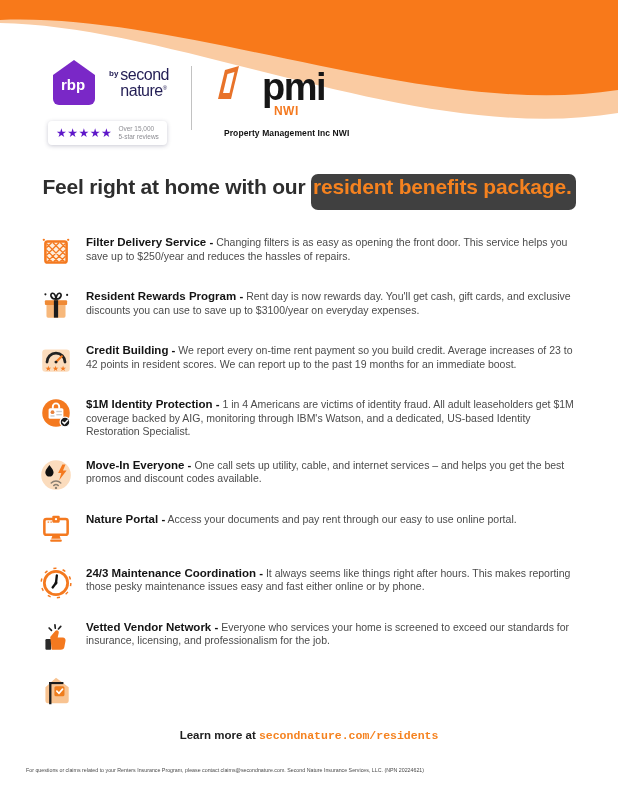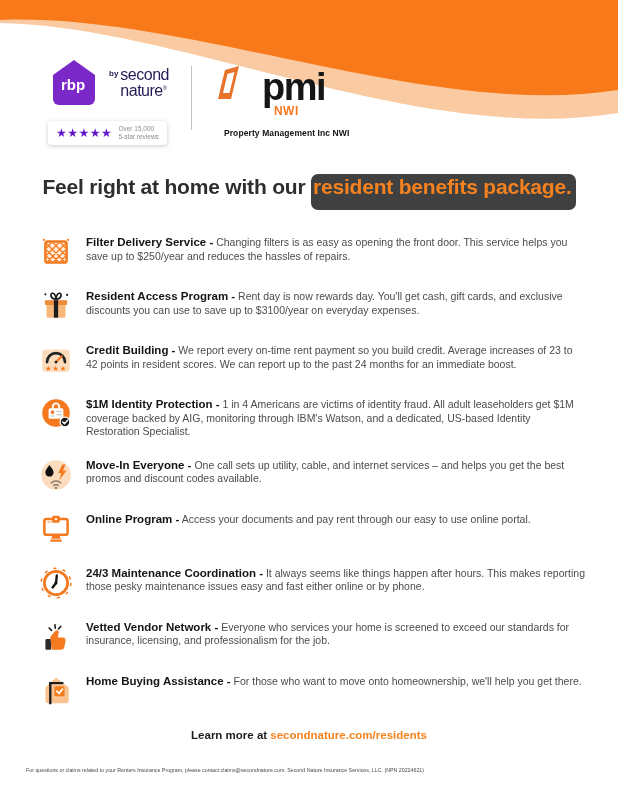--- a/index.html
+++ b/index.html
@@ -42,21 +42,21 @@
   .benefits { position:absolute; top:236px; left:36px; width:552px; display:flex; flex-direction:column; gap:20px; }
   .benefit { display:flex; align-items:flex-start; }
   .b-icon { width:40px; min-width:40px; display:flex; justify-content:center; margin-top:-2px; }
   .b-text { margin-left:10px; width:500px; font-size:10.5px; line-height:13.5px; color:#4b4b4b; }
   .b-title { font-weight:bold; color:#141414; font-size:11.5px; }
   
   .learn-more {
     position:absolute; top:729px; left:0; width:100%; text-align:center;
     font-size:11.5px; font-weight:bold; color:#1e1e1e;
   }
-  .learn-more .link { color:#f5821f; }
+  .learn-more .link { color:#f5821f;font-family:Liberation Mono, monospace; }
   .legal-row {
     position:absolute; top:766px; left:0; width:618px; padding:0 26px;
     display:flex; justify-content:space-between; align-items:center;
   }
   .legal, .doc-code { font-size:8px; color:#4a4a4a; white-space:nowrap; }
   .legal { transform:scale(0.66); transform-origin:left center; }
   svg text { font-family:"Liberation Sans", sans-serif; }
 </style>
 </head>
 <body>
@@ -129,38 +129,38 @@
       <div class="b-icon">
         <svg width="36" height="36" viewBox="0 0 34 34">
           <circle cx="7" cy="6" r="1" fill="#1c1c1c"></circle>
             <circle cx="27.5" cy="6.5" r="1" fill="#1c1c1c"></circle>
           <rect x="8" y="15" width="18" height="13" rx="1.5" fill="#f7b87b"></rect>
           <rect x="6.5" y="11.5" width="21" height="4.5" rx="1" fill="#ef8a35"></rect>
           <rect x="15" y="11.5" width="4" height="16.5" fill="#1c1c1c"></rect>
           <path d="M16.8 10.5 C12 10.5 11 5.5 13.5 5 C15.5 4.6 16.8 7.5 17 10.5 C17.2 7.5 18.5 4.6 20.5 5 C23 5.5 22 10.5 17.2 10.5 Z" fill="none" stroke="#1c1c1c" stroke-width="1.6"></path>
         </svg>
       </div>
-      <p class="b-text"><span class="b-title">Resident Access Program -</span>
+      <p class="b-text"><span class="b-title">Resident Rewards Program -</span>
         <span>Rent day is now rewards day. You'll get cash, gift cards, and exclusive discounts you can use to save up to $3100/year on everyday expenses.</span></p>
     </div>
 
     <div class="benefit">
       <div class="b-icon">
         <svg width="36" height="36" viewBox="0 0 34 34">
           <rect x="4" y="7" width="26" height="21" rx="3" fill="#fbdcbd"></rect>
           <path d="M8.5 19 A8.5 8.5 0 0 1 25.5 19" stroke="#222222" stroke-width="2.6" fill="none" stroke-linecap="round"></path>
           <line x1="17" y1="19" x2="22.5" y2="13.5" stroke="#f4791f" stroke-width="2" stroke-linecap="round"></line>
           <circle cx="17" cy="19" r="1.4" fill="#222222"></circle>
           <text x="6.5" y="27.5" font-size="7" fill="#f4791f">★</text>
           <text x="13.5" y="27.5" font-size="7" fill="#f4791f">★</text>
           <text x="20.5" y="27.5" font-size="7" fill="#f4791f">★</text>
         </svg>
       </div>
       <p class="b-text"><span class="b-title">Credit Building -</span>
-        <span>We report every on-time rent payment so you build credit. Average increases of 23 to 42 points in resident scores. We can report up to the past 24 months for an immediate boost.</span></p>
+        <span>We report every on-time rent payment so you build credit. Average increases of 23 to 42 points in resident scores. We can report up to the past 19 months for an immediate boost.</span></p>
     </div>
 
     <div class="benefit">
       <div class="b-icon">
         <svg width="36" height="36" viewBox="0 0 34 34">
           <circle cx="17" cy="16" r="13" fill="#f4791f"></circle>
           <path d="M14 12 v-2 a3 3 0 0 1 6 0 v2" stroke="#ffffff" stroke-width="1.8" fill="none"></path>
           <rect x="10" y="11.5" width="14" height="10" rx="1.5" fill="#ffffff"></rect>
           <circle cx="13.7" cy="15.3" r="1.8" fill="#e8833c"></circle>
           <rect x="11.8" y="18.2" width="3.8" height="1.3" fill="#cccccc"></rect>
@@ -193,36 +193,36 @@
         <svg width="36" height="36" viewBox="0 0 34 34">
           <rect x="6" y="7.5" width="22" height="15" rx="2" fill="#ffffff" stroke="#f4791f" stroke-width="2.4"></rect>
           <circle cx="9.8" cy="10.5" r="0.9" fill="#f4a05f"></circle>
             <circle cx="12.4" cy="10.5" r="0.9" fill="#f4a05f"></circle>
           <rect x="13.5" y="4.5" width="7" height="6.5" rx="1" fill="#f4791f"></rect>
           <circle cx="17" cy="7.7" r="1.1" fill="#ffffff"></circle>
           <path d="M14 22.5 h6 l1.5 3.8 h-9 z" fill="#f4791f"></path>
           <rect x="11.5" y="26.8" width="11" height="2.2" rx="1" fill="#f4791f"></rect>
         </svg>
       </div>
-      <p class="b-text"><span class="b-title">Online Program -</span>
+      <p class="b-text"><span class="b-title">Nature Portal -</span>
         <span>Access your documents and pay rent through our easy to use online portal.</span></p>
     </div>
 
     <div class="benefit">
       <div class="b-icon">
         <svg width="36" height="36" viewBox="0 0 34 34">
           <circle cx="17" cy="17" r="14" stroke="#f4791f" stroke-width="1.4" fill="none" stroke-dasharray="3 6"></circle>
           <circle cx="17" cy="17" r="11" fill="#ffffff" stroke="#f4791f" stroke-width="2.6"></circle>
           <line x1="17" y1="17" x2="17.8" y2="9.8" stroke="#111111" stroke-width="2.2" stroke-linecap="round"></line>
           <line x1="17" y1="17" x2="13.8" y2="21.2" stroke="#111111" stroke-width="2.2" stroke-linecap="round"></line>
           <circle cx="17" cy="17" r="1.3" fill="#111111"></circle>
         </svg>
       </div>
       <p class="b-text"><span class="b-title">24/3 Maintenance Coordination -</span>
-        <span>It always seems like things happen after hours. This makes reporting those pesky maintenance issues easy and fast either online or by phone.</span></p>
+        <span>It always seems like things right after hours. This makes reporting those pesky maintenance issues easy and fast either online or by phone.</span></p>
     </div>
 
     <div class="benefit">
       <div class="b-icon">
         <svg width="36" height="36" viewBox="0 0 34 34">
           <path d="M10.5 8.5 l2.2 2.2 M16 5.5 l0.3 3.2 M21.5 7 l-2.2 2.4" stroke="#222222" stroke-width="1.6" stroke-linecap="round"></path>
           <rect x="7" y="19" width="5.5" height="10" rx="1" fill="#2b2b2b"></rect>
           <path d="M13 29 h8.5 c2 0 3.1 -1 3.4 -2.6 l1.1 -5.8 c0.3 -1.8 -0.8 -3.1 -2.6 -3.1 h-4.8 l1 -4.4 c0.4 -2 -1.7 -3.5 -3.1 -1.9 l-5 5.8 z" fill="#f4791f"></path>
         </svg>
       </div>
@@ -233,22 +233,20 @@
     <div class="benefit">
       <div class="b-icon">
         <svg width="36" height="36" viewBox="0 0 34 34">
           <path d="M17 4.5 L29 13.5 V26.5 a2 2 0 0 1 -2 2 H9 a2 2 0 0 1 -2 -2 V13.5 Z" fill="#f8c391"></path>
           <rect x="10.5" y="8.5" width="13.5" height="2" fill="#1b1b1b"></rect>
           <rect x="10.5" y="8.5" width="2.2" height="21" fill="#1b1b1b"></rect>
           <rect x="15.5" y="12.5" width="9.5" height="9.5" rx="1.5" fill="#ef7d1d"></rect>
           <path d="M17.8 17.2 l2 2 3.4 -4" stroke="#ffffff" stroke-width="1.6" fill="none" stroke-linecap="round"></path>
         </svg>
       </div>
-      <p class="b-text"><span class="b-title">Home Buying Assistance -</span>
-        <span>For those who want to move onto homeownership, we'll help you get there.</span></p>
     </div>
 
   </div>
 
   <div class="learn-more"><span>Learn more at </span><span class="link">secondnature.com/residents</span></div>
 
   <div class="legal-row">
     <span class="legal">For questions or claims related to your Renters Insurance Program, please contact claims@secondnature.com. Second Nature Insurance Services, LLC. (NPN 20224621)</span>
 
   </div>

